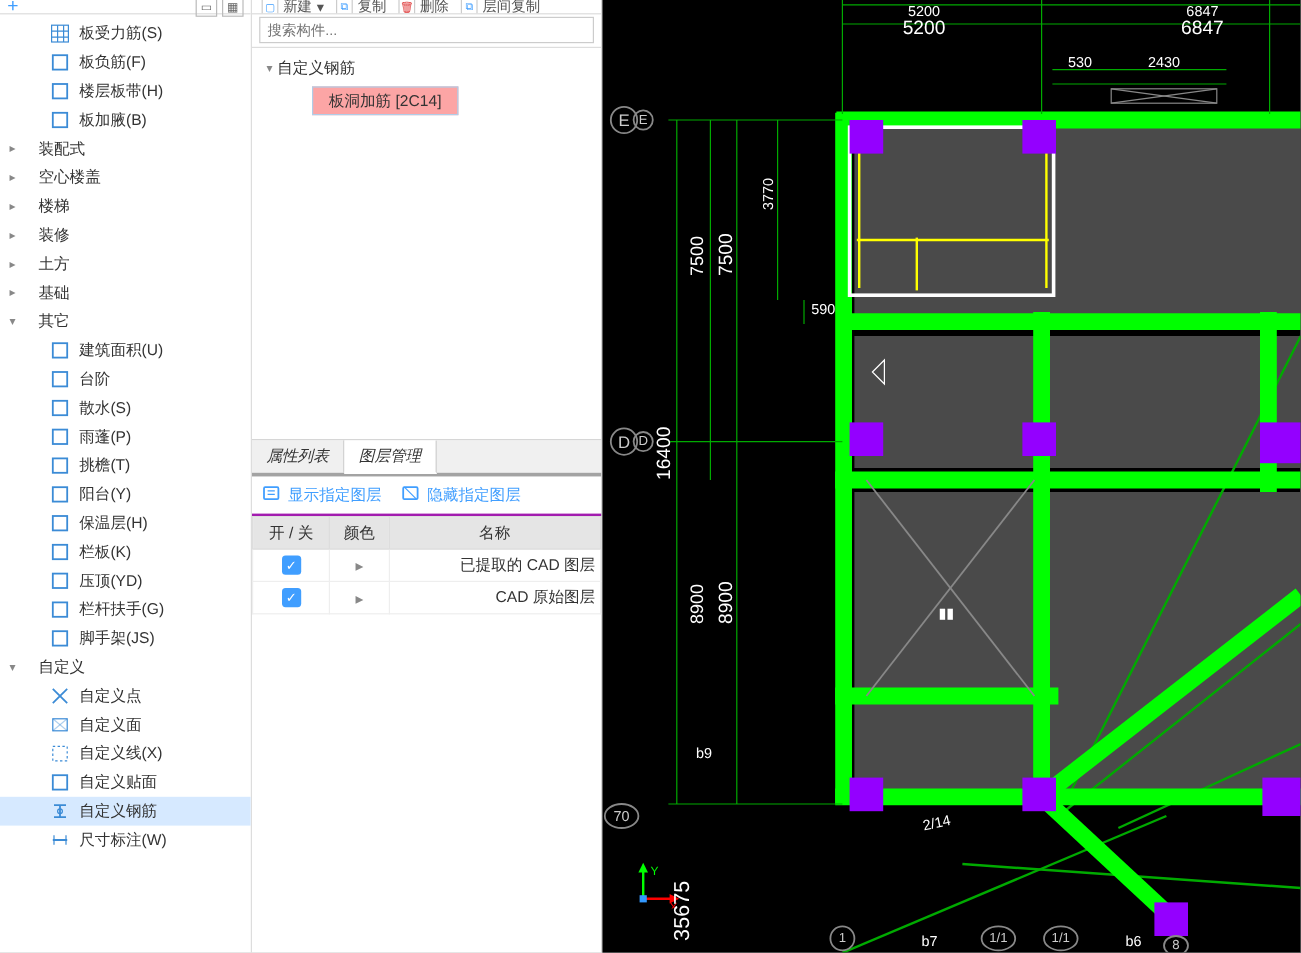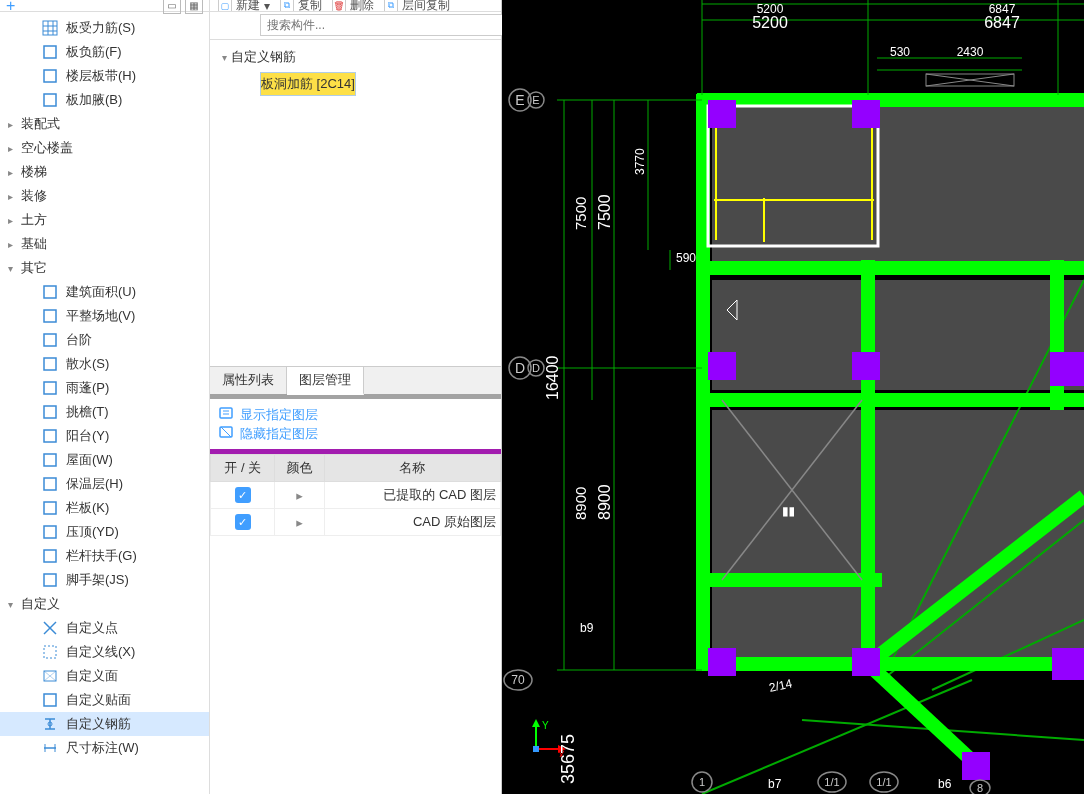--- a/index.html
+++ b/index.html
@@ -7,46 +7,46 @@
   
   .left-panel { width: 210px; height: 794px; background: #fff; border-right: 1px solid #ddd; overflow-y: auto; position: relative; }
   .left-header { height: 12px; border-bottom: 1px solid #ddd; display: flex; justify-content: space-between; align-items: center; padding: 0 6px; }
   .left-header .plus { color: #409eff; font-size: 16px; }
   .left-header .icons { display: flex; gap: 4px; }
   .left-header .icon-btn { width: 18px; height: 16px; border: 1px solid #bbb; display:flex; align-items:center; justify-content:center; font-size:10px; color:#666;}
   
   .tree { padding: 4px 0; }
   .tree-group-header { display: flex; align-items: center; padding: 3px 8px; cursor: pointer; }
   .tree-group-header .caret { width: 12px; color: #888; font-size: 10px; }
-  .tree-group-header .label { margin-left: 1px; }
+  .tree-group-header .label { margin-left: 12px; }
   .tree-item { display: flex; align-items: center; padding: 3px 8px 3px 42px; cursor: pointer; gap: 8px; }
   .tree-item.selected { background: #d6e9ff; }
   .tree-item .icon { width: 16px; height: 16px; display:flex; align-items:center; justify-content:center; color:#409eff; flex-shrink:0; }
   .tree-item .icon svg { width:16px; height:16px; }
   
   .mid-panel { width: 292px; height: 794px; display: flex; flex-direction: column; background:#fff; border-right:1px solid #ccc; }
   .mid-toolbar { height: 12px; display:flex; align-items:center; gap:10px; padding: 0 8px; border-bottom:1px solid #ddd; font-size:12px; color:#555; overflow:hidden; white-space:nowrap; }
   .mid-toolbar .tb-item { display:flex; align-items:center; gap:4px;}
   .mid-toolbar .tb-icon { width:14px; height:14px; display:inline-flex; align-items:center; justify-content:center; border:1px solid #ccc; font-size:9px; color:#409eff;}
   
   .search-wrap { height: 28px; border-bottom: 1px solid #ddd; padding: 2px 6px; }
-  .search-input { width: 100%; height: 22px; border: 1px solid #ccc; padding: 0 6px; font-size: 12px; color:#be185d;margin-left:44px;}
+  .search-input { width: 100%; height: 22px; border: 1px solid #ccc; padding: 0 6px; font-size: 12px; color:#be185d;}
   
   .component-tree { flex: 0 0 auto; height: 326px; padding: 6px; overflow:auto;}
   .ctree-node { display:flex; align-items:center; padding: 2px 6px; gap:4px;}
   .ctree-caret { color:#888; font-size:10px;}
-  .ctree-child { margin-left: 22px; padding: 2px 0; border:1px solid #b0cde8; background:#fde047; display:inline-block;}
+  .ctree-child { margin-left: 22px; padding: 2px 13px; border:1px solid #b0cde8; background:#fca5a5; display:inline-block;}
   
   .close-btn { position:absolute; right:4px; top:372px; color:#888; font-size:12px; cursor:pointer;}
   .mid-lower { border-top:1px solid #ccc; flex:1; display:flex; flex-direction:column; position:relative;}
-  .tabs { display:flex; border-bottom:5px solid #a3a3a3; background:#f0f0f0;}
+  .tabs { display:flex; border-bottom:3px solid #a3a3a3; background:#f0f0f0;font-style:italic;}
   .tab { padding: 4px 12px; font-size:13px; cursor:pointer; border-right:1px solid #ccc;}
   .tab.active { background:#fff; border-bottom:2px solid #fff; margin-bottom:-1px;}
   
-  .layer-actions { display:flex; padding:6px 8px; border-bottom:5px solid #a21caf;flex-direction:column;}
+  .layer-actions { display:flex; gap:16px; padding:6px 8px; border-bottom:2px solid #a21caf;}
   .layer-action { display:flex; align-items:center; gap:6px; color:#409eff; font-size:13px;}
   
   .layer-table { width:100%; border-collapse:collapse; font-size:13px;}
   .layer-table th { background:#e5e5e5; border:1px solid #ddd; padding:4px; font-weight:normal;}
   .layer-table td { border:1px solid #eee; padding:4px; text-align:center;}
   .layer-table td.name { text-align:right; padding-left:8px;}
   .chk { width:16px; height:16px; background:#409eff; border-radius:3px; display:inline-flex; align-items:center; justify-content:center; color:#fff; font-size:11px;}
   .expand-caret { color:#888;}
   
   .viewport { flex:1; height:794px; background:#000; position:relative; overflow:hidden; color:#fff;}
@@ -159,28 +159,20 @@
             </svg>
           </span>
           <span>建筑面积(U)</span>
         </div>
         <div class="tree-item">
           <span class="icon">
             <svg viewBox="0 0 16 16">
               <rect x="2" y="2" width="12" height="12" fill="none" stroke="#3b8bd6" stroke-width="1.5"></rect>
             </svg>
           </span>
-          <span>平整场地(V)</span>
-        </div>
-        <div class="tree-item">
-          <span class="icon">
-            <svg viewBox="0 0 16 16">
-              <rect x="2" y="2" width="12" height="12" fill="none" stroke="#3b8bd6" stroke-width="1.5"></rect>
-            </svg>
-          </span>
           <span>台阶</span>
         </div>
         <div class="tree-item">
           <span class="icon">
             <svg viewBox="0 0 16 16">
               <rect x="2" y="2" width="12" height="12" fill="none" stroke="#3b8bd6" stroke-width="1.5"></rect>
             </svg>
           </span>
           <span>散水(S)</span>
         </div>
@@ -200,28 +192,20 @@
           </span>
           <span>挑檐(T)</span>
         </div>
         <div class="tree-item">
           <span class="icon">
             <svg viewBox="0 0 16 16">
               <rect x="2" y="2" width="12" height="12" fill="none" stroke="#3b8bd6" stroke-width="1.5"></rect>
             </svg>
           </span>
           <span>阳台(Y)</span>
-        </div>
-        <div class="tree-item">
-          <span class="icon">
-            <svg viewBox="0 0 16 16">
-              <rect x="2" y="2" width="12" height="12" fill="none" stroke="#3b8bd6" stroke-width="1.5"></rect>
-            </svg>
-          </span>
-          <span>屋面(W)</span>
         </div>
         <div class="tree-item">
           <span class="icon">
             <svg viewBox="0 0 16 16">
               <rect x="2" y="2" width="12" height="12" fill="none" stroke="#3b8bd6" stroke-width="1.5"></rect>
             </svg>
           </span>
           <span>保温层(H)</span>
         </div>
         <div class="tree-item">
@@ -261,38 +245,38 @@
           <span class="label">自定义</span>
         </div>
         <div class="tree-item">
           <span class="icon">
             <svg viewBox="0 0 16 16">
               <line x1="2" y1="2" x2="14" y2="14" stroke="#3b8bd6" stroke-width="1.5"></line>
               <line x1="14" y1="2" x2="2" y2="14" stroke="#3b8bd6" stroke-width="1.5"></line>
             </svg>
           </span>
           <span>自定义点</span>
-        </div>
-        <div class="tree-item">
-          <span class="icon">
-            <svg viewBox="0 0 16 16">
-              <rect x="2" y="2" width="12" height="12" fill="none" stroke="#3b8bd6" stroke-dasharray="2 2"></rect>
-            </svg>
-          </span>
-          <span>自定义线(X)</span>
         </div>
         <div class="tree-item">
           <span class="icon">
             <svg viewBox="0 0 16 16">
               <rect x="2" y="3" width="12" height="10" fill="none" stroke="#3b8bd6"></rect>
               <line x1="2" y1="3" x2="14" y2="13" stroke="#3b8bd6" opacity="0.4"></line>
               <line x1="2" y1="13" x2="14" y2="3" stroke="#3b8bd6" opacity="0.4"></line>
             </svg>
           </span>
           <span>自定义面</span>
+        </div>
+        <div class="tree-item">
+          <span class="icon">
+            <svg viewBox="0 0 16 16">
+              <rect x="2" y="2" width="12" height="12" fill="none" stroke="#3b8bd6" stroke-dasharray="2 2"></rect>
+            </svg>
+          </span>
+          <span>自定义线(X)</span>
         </div>
         <div class="tree-item">
           <span class="icon">
             <svg viewBox="0 0 16 16">
               <rect x="2" y="2" width="12" height="12" fill="none" stroke="#3b8bd6" stroke-width="1.5"></rect>
             </svg>
           </span>
           <span>自定义贴面</span>
         </div>
         <div class="tree-item selected">

